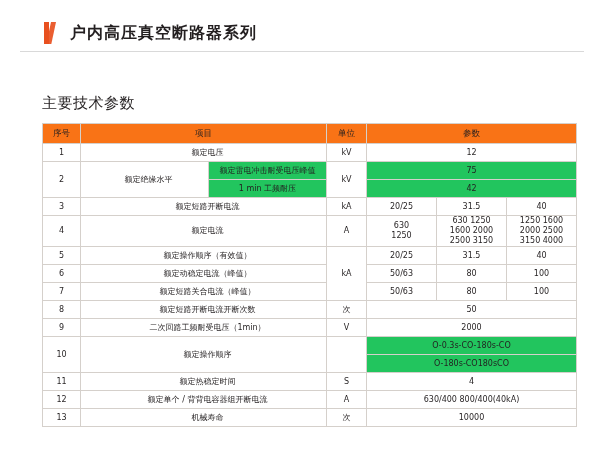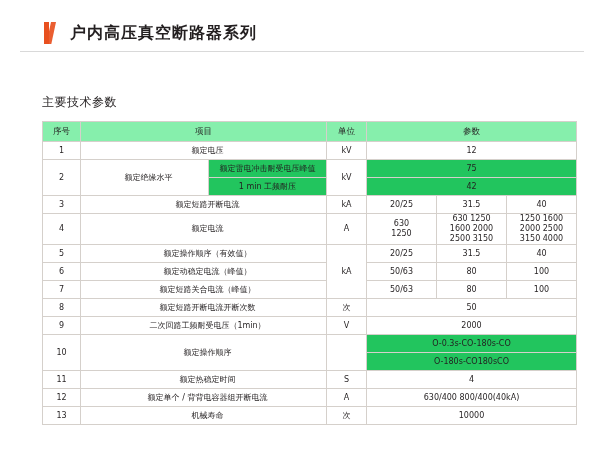--- a/index.html
+++ b/index.html
@@ -69,21 +69,21 @@
     left: 20px;
     right: 16px;
     bottom: 6px;
     height: 1px;
     background: #d9d9d9;
   }
 
   
   .section-title {
     margin: 36px 0 10px 42px;
-    font-size: 12px;
+    font-size: 15px;
     color: #231f20;
     letter-spacing: .5px;
   }
 
   
   .table-wrap {
     margin: 0 24px 0 42px;
   }
   table.spec {
     border-collapse: collapse;
@@ -96,21 +96,21 @@
     border: 1px solid #d5d0cb;
     padding: 0;
     text-align: center;
     vertical-align: middle;
     height: 17px;
     line-height: 1.25;
     color: #231f20;
     font-weight: normal;
   }
   table.spec thead th {
-    background: #86efac;
+    background: #f97316;
     font-size: 8.5px;
     height: 19px;
   }
   .cell-left {
     text-align: left;
     padding-left: 8px !important;
   }
   .shade {
     background: #22c55e;
   }

